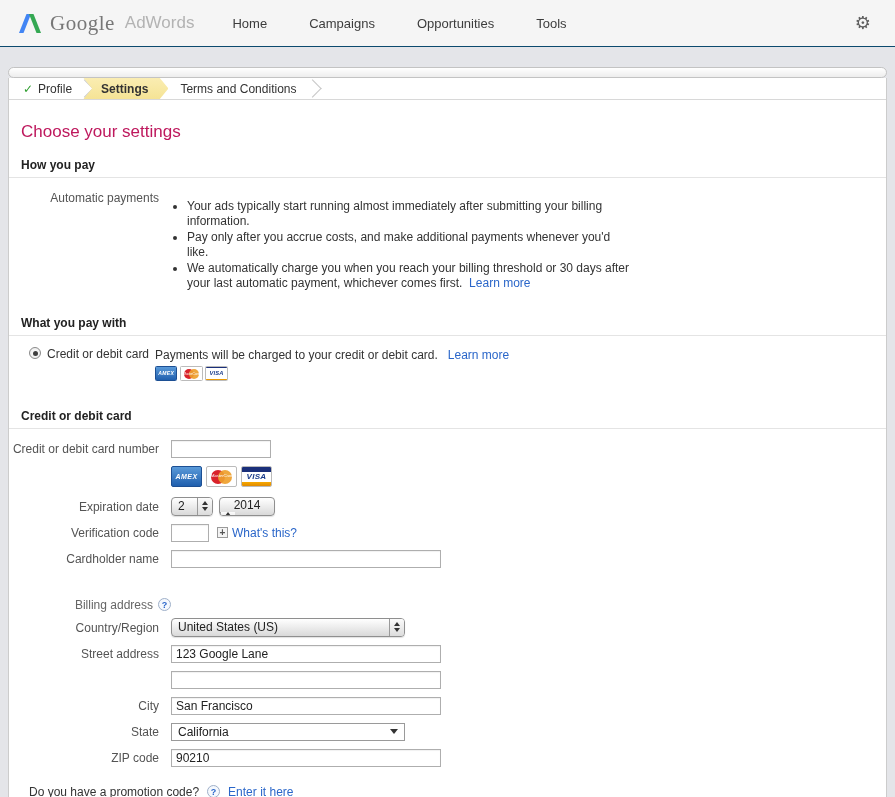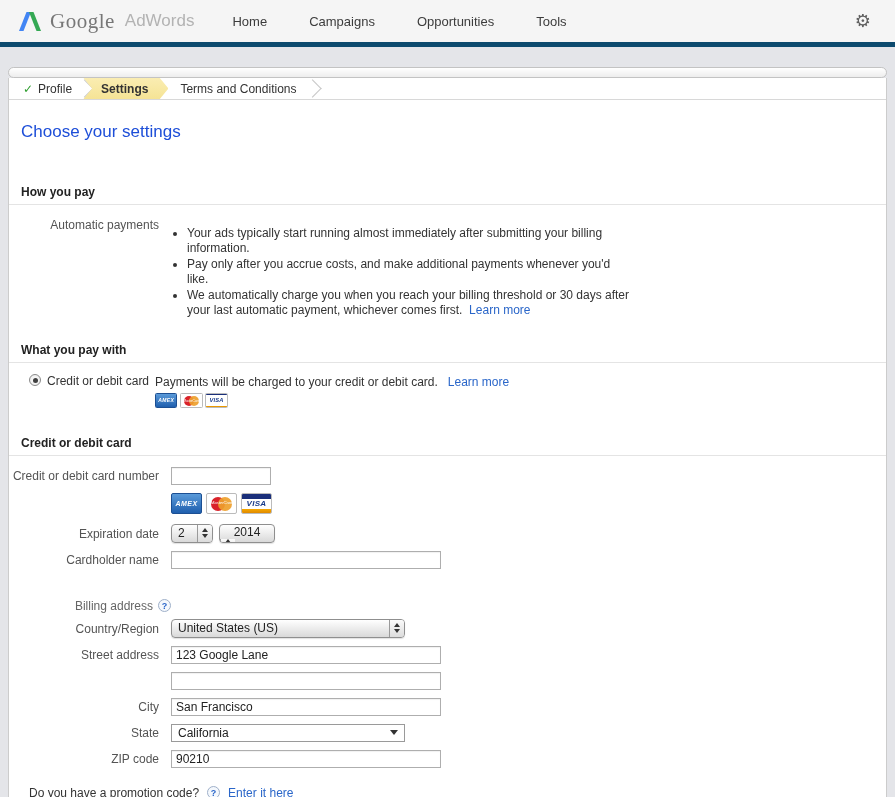--- a/index.html
+++ b/index.html
@@ -10,21 +10,21 @@
     color: #333;
     background: #e4e5e9;
   }
   a { cursor: pointer; }
   .link { color:#2a66c9; text-decoration:none; }
 
   
   .navbar {
     height: 47px;
     background: #f5f5f5;
-    border-bottom: 5px solid #0c4a6e;
+    border-bottom: 1px solid #0c4a6e;
     display: flex;
     align-items: center;
     padding: 0 24px 0 18px;
   }
   .logo { display:flex; align-items:center; gap:8px; }
   .logo-a { width:24px; height:22px; }
   .logo-google { font-family:"Liberation Serif","DejaVu Serif",serif; font-size:21px; color:#777; letter-spacing:0.5px; }
   .logo-adwords { font-size:17px; color:#b3b3b3; margin-left:2px; }
   .nav-items { display:flex; gap:42px; margin-left:38px; }
   .nav-item { font-size:13px; color:#3c3c3c; cursor:pointer; }
@@ -70,21 +70,21 @@
     font-weight:bold; color:#333;
     background: linear-gradient(#faedb2,#f5e394);
     clip-path: polygon(0 0, calc(100% - 9px) 0, 100% 50%, calc(100% - 9px) 100%, 0 100%, 9px 50%);
     margin-left:-12px;
     cursor:pointer;
   }
   .step-todo { padding: 0 18px 0 12px; cursor:pointer; }
 
   
   .content { padding-top: 18px; }
-  h1.page-title { font-size:17px; font-weight:normal; color:#1d4ed8; padding: 0 12px; margin: 4px 0 43px; }
+  h1.page-title { font-size:17px; font-weight:normal; color:#be185d; padding: 0 12px; margin: 4px 0 16px; }
 
   .section-title {
     font-size:12px; font-weight:bold; color:#222;
     padding: 0 12px 5px;
     border-bottom: 1px solid #e4e4e4;
     margin-bottom: 11px;
   }
 
   .frow { display:flex; align-items:center; margin: 0 0 8px; }
   .frow.top { align-items:flex-start; }
@@ -321,20 +321,26 @@
         <div class="mac-select" style="width:56px;flex-direction:column;">
           <span class="val">2014</span>
           <span class="stepper">
               <i class="tri-up"></i>
               <i class="tri-dn"></i>
             </span>
         </div>
       </div>
     </div>
 
+    <div class="frow">
+      <div class="flabel">Verification code</div>
+      <input class="txt w-verif" type="text" value="" style="">
+      <span class="plusbox" style="margin-left:8px;">+</span>
+      <a class="link" style="margin-left:4px;">What's this?</a>
+    </div>
 
     <div class="frow">
       <div class="flabel">Cardholder name</div>
       <input class="txt w-wide" type="text" value="" style="">
     </div>
 
     <div style="margin-top:30px;">
       <div class="billing-label">
         <span>Billing address</span>
         <span class="help">?</span>

